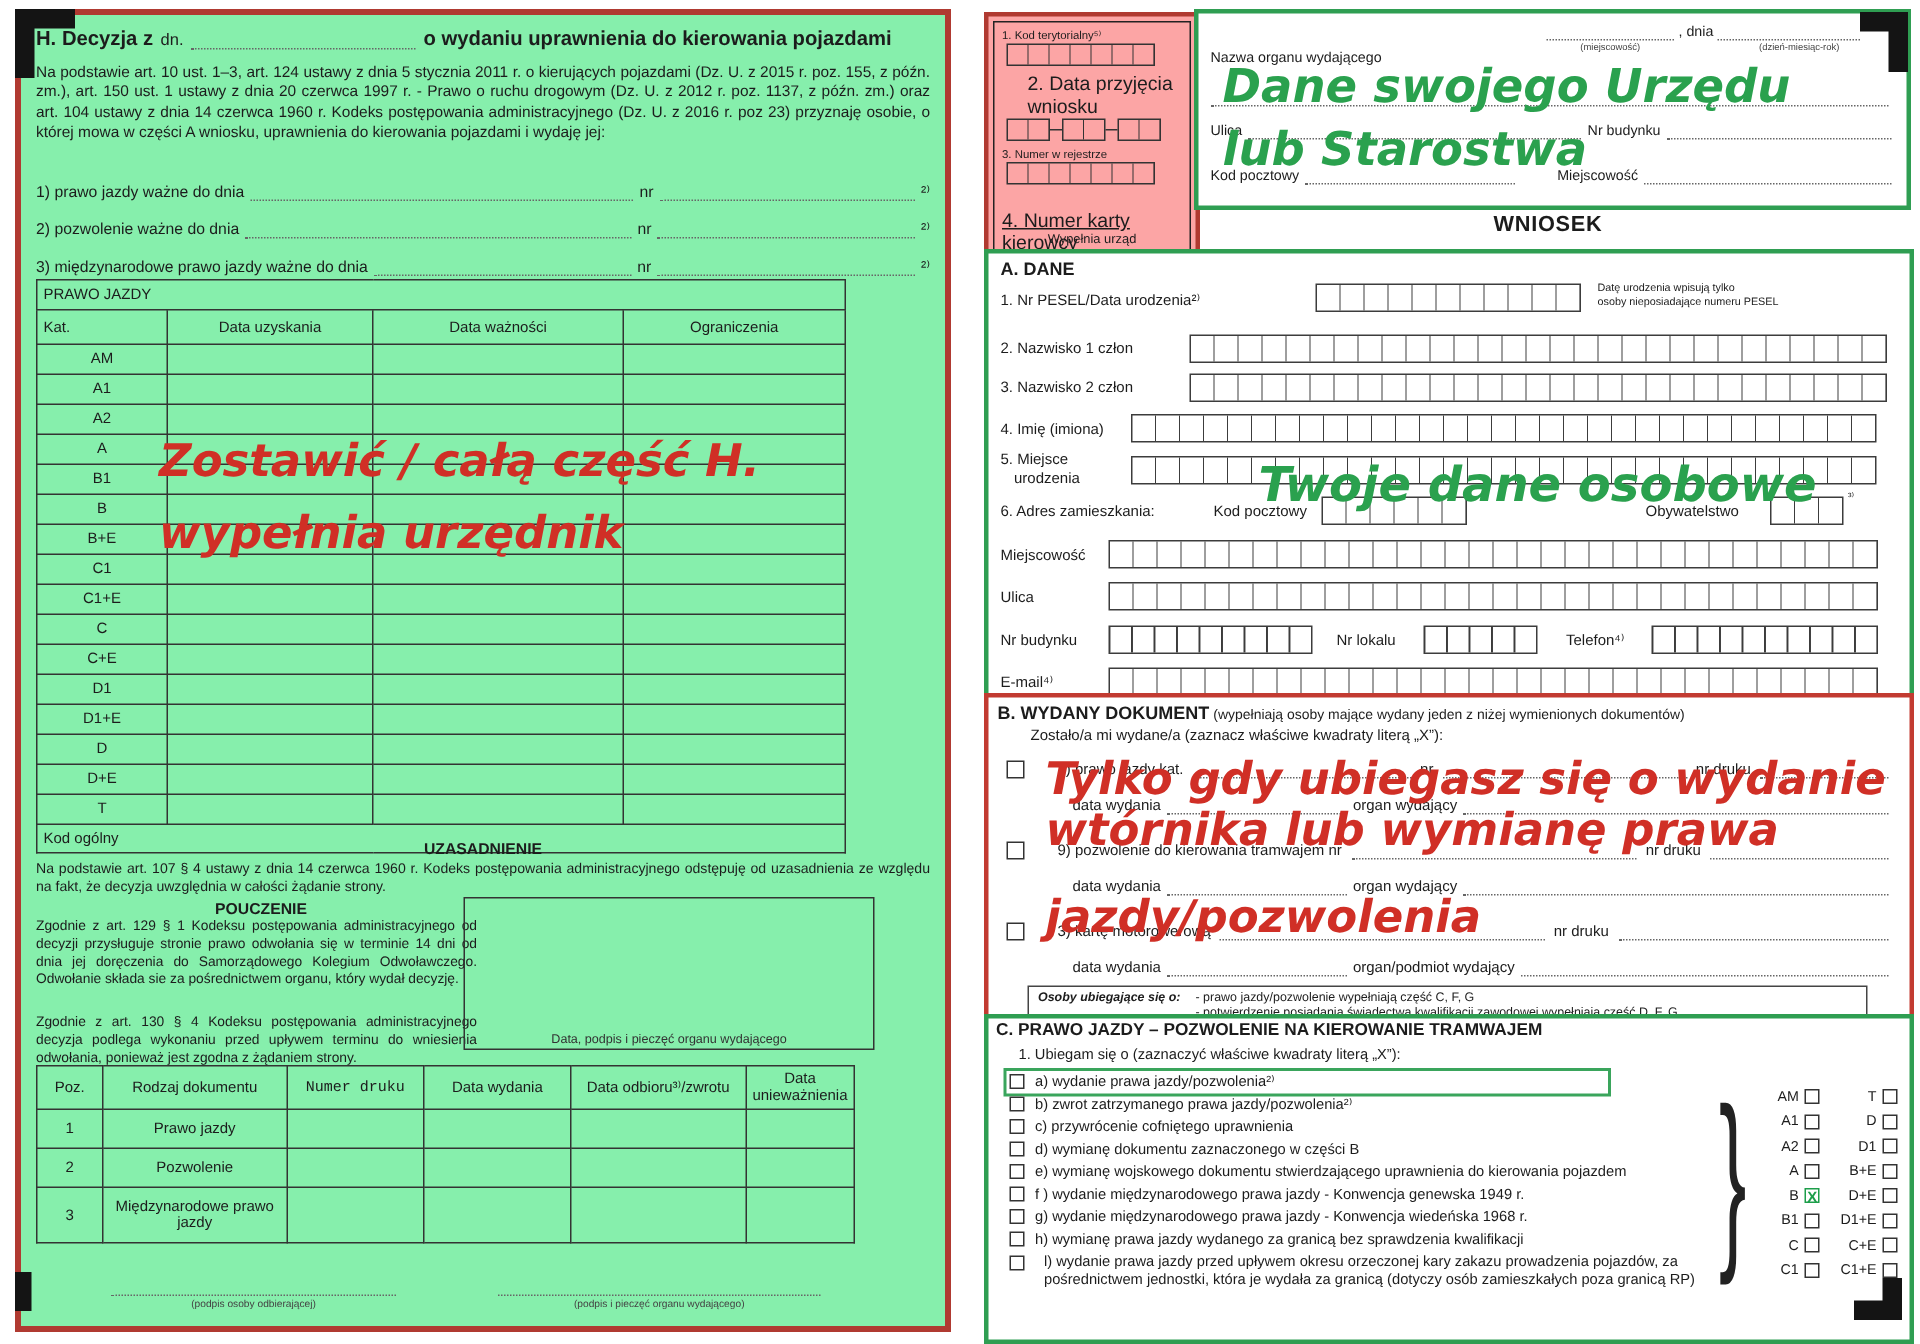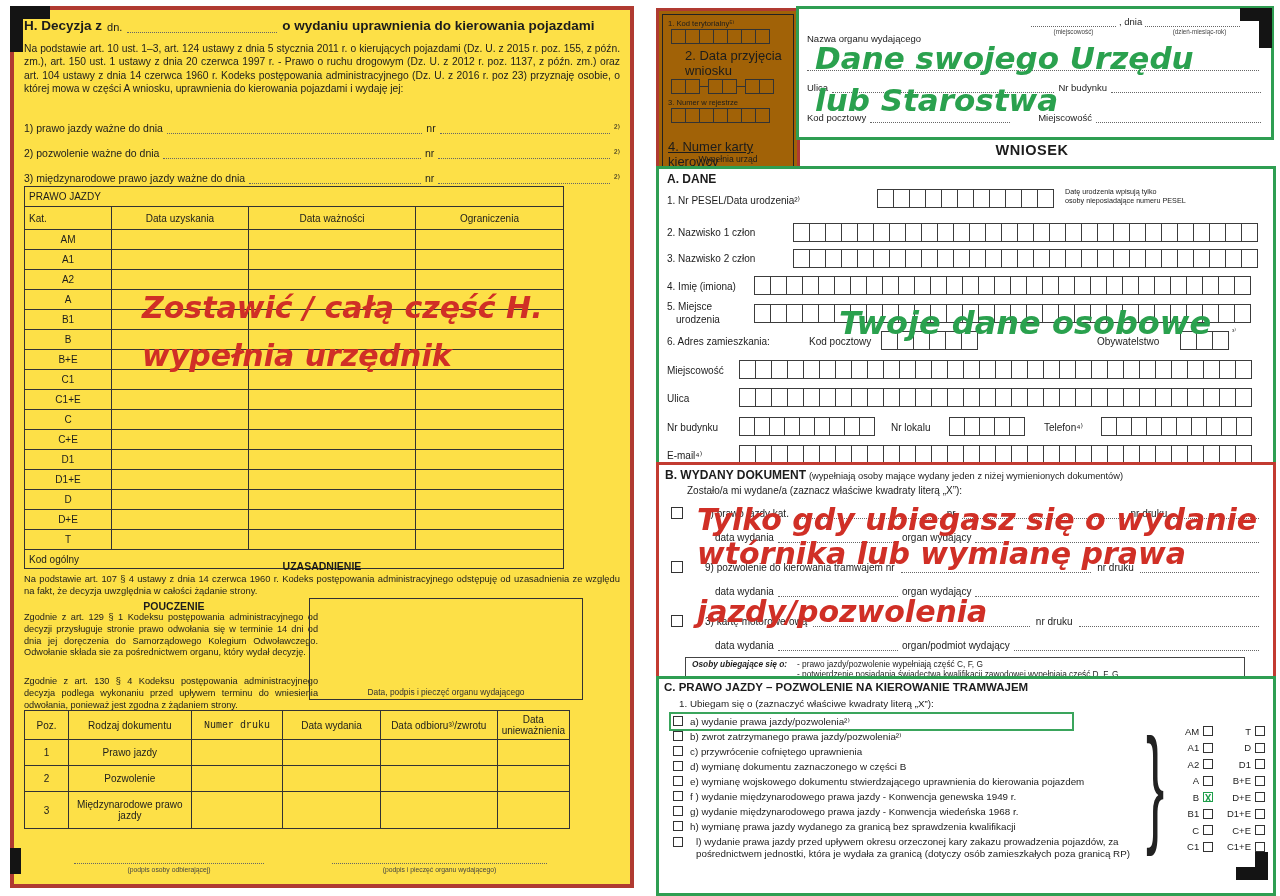--- a/index.html
+++ b/index.html
@@ -6,22 +6,22 @@
   body{position:relative;width:1280px;height:896px;background:#ffffff;
        font-family:"Liberation Sans","DejaVu Sans",sans-serif;color:#1c1c1c;
        -webkit-font-smoothing:antialiased;}
   .abs{position:absolute;}
   .flex{display:flex;align-items:flex-end;gap:4px;}
   .d{border-bottom:1px dotted #666;height:11px;flex:1;}
   .bold{font-weight:bold;}
   .jc{text-align:justify;}
   .ctr{text-align:center;}
   
-  #pageL{position:absolute;left:10px;top:6px;width:616px;height:874px;border:4px solid #b03a31;background:#fde047;}
-  #officeBox{position:absolute;left:656px;top:8px;width:138px;height:160px;border:3px solid #b03a31;background:#a16207;}
+  #pageL{position:absolute;left:10px;top:6px;width:616px;height:874px;border:4px solid #b03a31;background:#86efac;}
+  #officeBox{position:absolute;left:656px;top:8px;width:138px;height:160px;border:3px solid #b03a31;background:#fca5a5;}
   #issuerBox{position:absolute;left:796px;top:6px;width:472px;height:128px;border:3px solid #2f9e52;background:#fff;font-size:9.5px;}
   #secA{position:absolute;left:656px;top:166px;width:614px;height:296px;border:3px solid #2f9e52;background:#fff;font-size:10px;}
   #secB{position:absolute;left:656px;top:462px;width:614px;height:214px;border:3px solid #c23b31;background:#fff;font-size:10px;}
   #secC{position:absolute;left:656px;top:676px;width:614px;height:214px;border:3px solid #2f9e52;background:#fff;font-size:9.8px;}
   
   .cornerTL{position:absolute;left:-4px;top:-4px;width:40px;height:46px;border-left:13px solid #141414;border-top:13px solid #141414;box-sizing:border-box;z-index:9;}
   .cornerBL{position:absolute;left:-4px;bottom:10px;width:11px;height:26px;background:#141414;z-index:9;}
   .cornerTR{position:absolute;left:1240px;top:8px;width:32px;height:40px;border-right:13px solid #141414;border-top:13px solid #141414;box-sizing:border-box;z-index:9;}
   .cornerBR{position:absolute;left:1236px;top:852px;width:32px;height:28px;border-right:13px solid #141414;border-bottom:13px solid #141414;box-sizing:border-box;z-index:9;}
   
@@ -188,21 +188,21 @@
           <td></td>
           <td></td>
           <td></td>
         </tr>
     <tr>
           <td colspan="4" style="height:18px;">Kod ogólny</td>
         </tr>
   </tbody>
     </table>
 
-  <div class="abs marker mRed" style="left:92px;top:274px;font-size:30px;line-height:1.6;margin-left:36px;">
+  <div class="abs marker mRed" style="left:92px;top:274px;font-size:30px;line-height:1.6;">
     <div>Zostawić / całą część H.</div>
     <div>wypełnia urzędnik</div>
   </div>
 
   <div class="abs ctr bold" style="left:0;top:550px;width:100%;font-size:10.5px;">UZASADNIENIE</div>
   <div class="abs jc" style="left:10px;top:563px;width:596px;font-size:9.4px;line-height:1.25;">Na podstawie art. 107 § 4 ustawy z dnia 14 czerwca 1960 r. Kodeks postępowania administracyjnego odstępuję od uzasadnienia ze względu na fakt, że decyzja uwzględnia w całości żądanie strony.</div>
 
   <div class="abs ctr bold" style="left:60px;top:590px;width:200px;font-size:10.5px;">POUCZENIE</div>
   <div class="abs jc" style="left:10px;top:602px;width:294px;font-size:9.2px;line-height:1.28;">Zgodnie z art. 129 § 1 Kodeksu postępowania administracyjnego od decyzji przysługuje stronie prawo odwołania się w terminie 14 dni od dnia jej doręczenia do Samorządowego Kolegium Odwoławczego. Odwołanie składa sie za pośrednictwem organu, który wydał decyzję.</div>
   <div class="abs jc" style="left:10px;top:666px;width:294px;font-size:9.2px;line-height:1.28;">Zgodnie z art. 130 § 4 Kodeksu postępowania administracyjnego decyzja podlega wykonaniu przed upływem terminu do wniesienia odwołania, ponieważ jest zgodna z żądaniem strony.</div>

